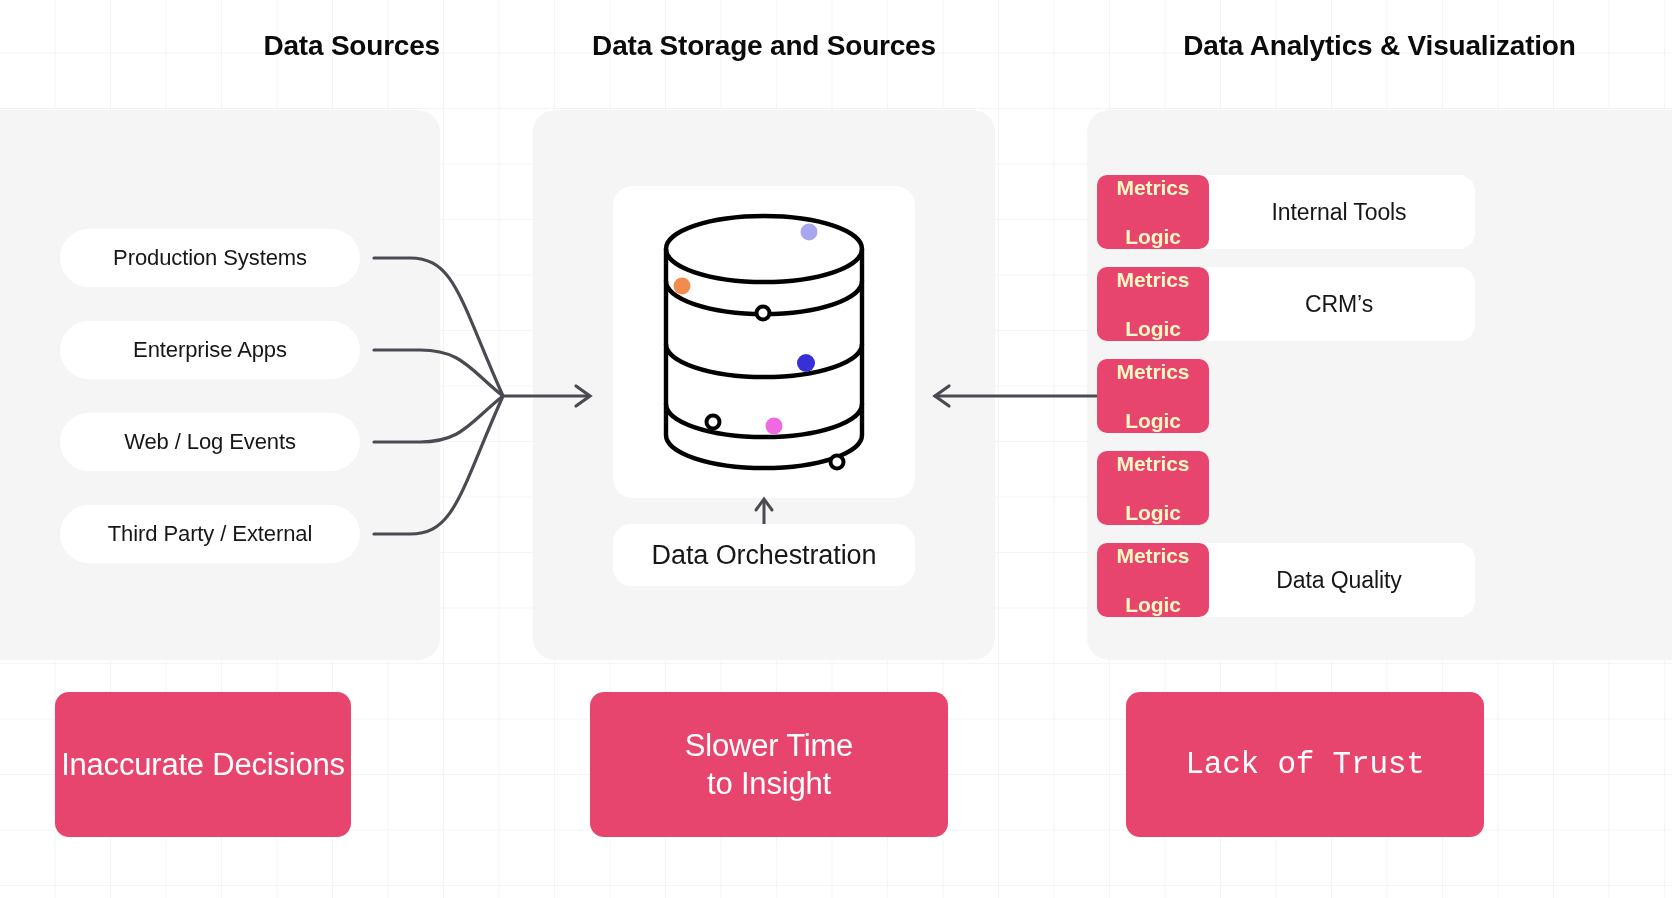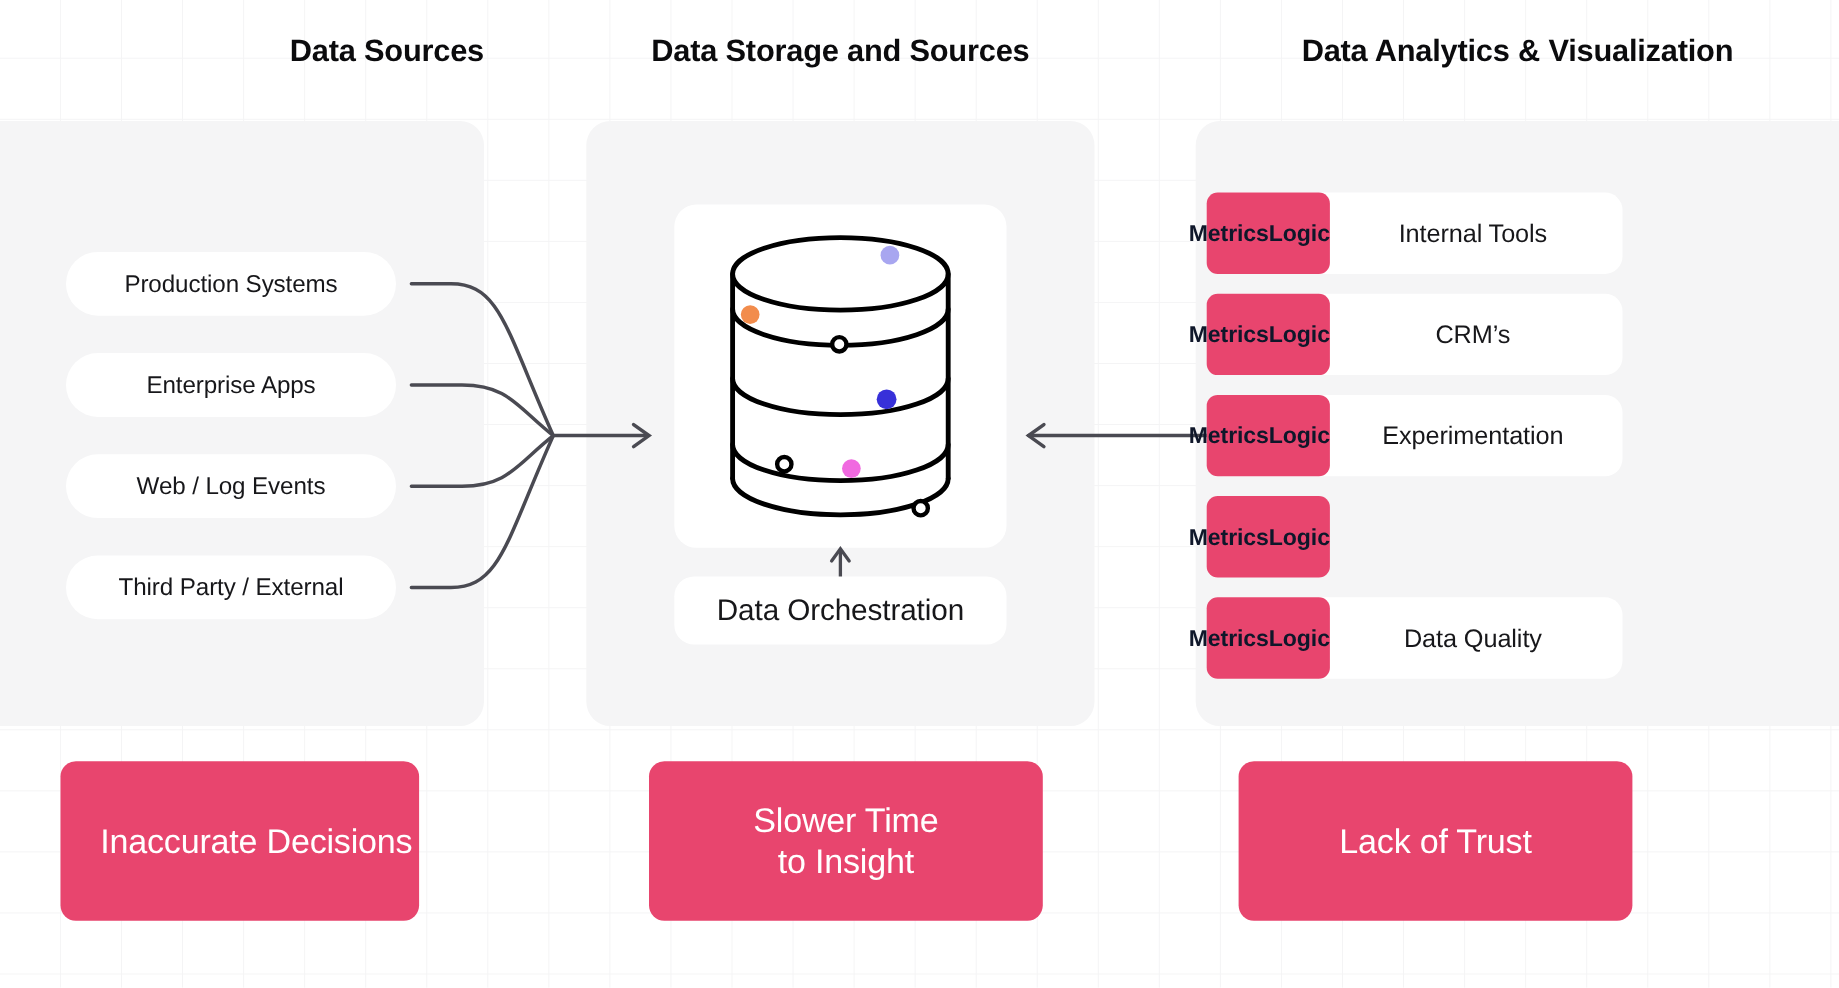--- a/index.html
+++ b/index.html
@@ -115,47 +115,48 @@
     color: #17171a;
     letter-spacing: -0.1px;
   }
   .an-row .an-badge {
     position: absolute;
     left: 0; top: 0;
     width: 112px;
     height: 74px;
     background: #e8456e;
     border-radius: 10px;
-    color: #0f172a;
+    color: #fef9c3;
     font-weight: bold;
     font-size: 21px;
     line-height: 25px;
     display: flex;
-    align-items: center;
-    justify-content: flex-end;
+    flex-direction: column;
+    align-items: center;
+    justify-content: space-between;
     letter-spacing: -0.1px;
   }
 
   
   .outcome {
     position: absolute;
     background: #e8456e;
     border-radius: 14px;
     color: #ffffff;
     display: flex;
     align-items: center;
     justify-content: center;
     text-align: center;
     font-size: 31px;
     line-height: 38px;
     letter-spacing: -0.2px;
   }
-  #outcome-left   { left: 55px;   top: 692px; width: 296px; height: 145px; padding-left: 30px; }
+  #outcome-left   { left: 55px;   top: 692px; width: 296px; height: 145px; }
   #outcome-mid    { left: 590px;  top: 692px; width: 358px; height: 145px; }
-  #outcome-right  { left: 1126px; top: 692px; width: 358px; height: 145px; }
+  #outcome-right  { left: 1126px; top: 692px; width: 358px; height: 145px; font-family: Liberation Mono, monospace; }
 
   
   #connectors-left, #connector-right, #connector-orch {
     position: absolute;
     left: 0; top: 0;
     pointer-events: none;
   }
 </style>
 </head>
 <body>
@@ -242,21 +243,20 @@
 
   <div class="an-row" style="top:267px">
     <div class="an-white">CRM’s</div>
     <div class="an-badge">
       <span>Metrics</span>
       <span>Logic</span>
     </div>
   </div>
 
   <div class="an-row" style="top:359px">
-    <div class="an-white">Experimentation</div>
     <div class="an-badge">
       <span>Metrics</span>
       <span>Logic</span>
     </div>
   </div>
 
   <div class="an-row" style="top:451px">
     <div class="an-badge">
       <span>Metrics</span>
       <span>Logic</span>

